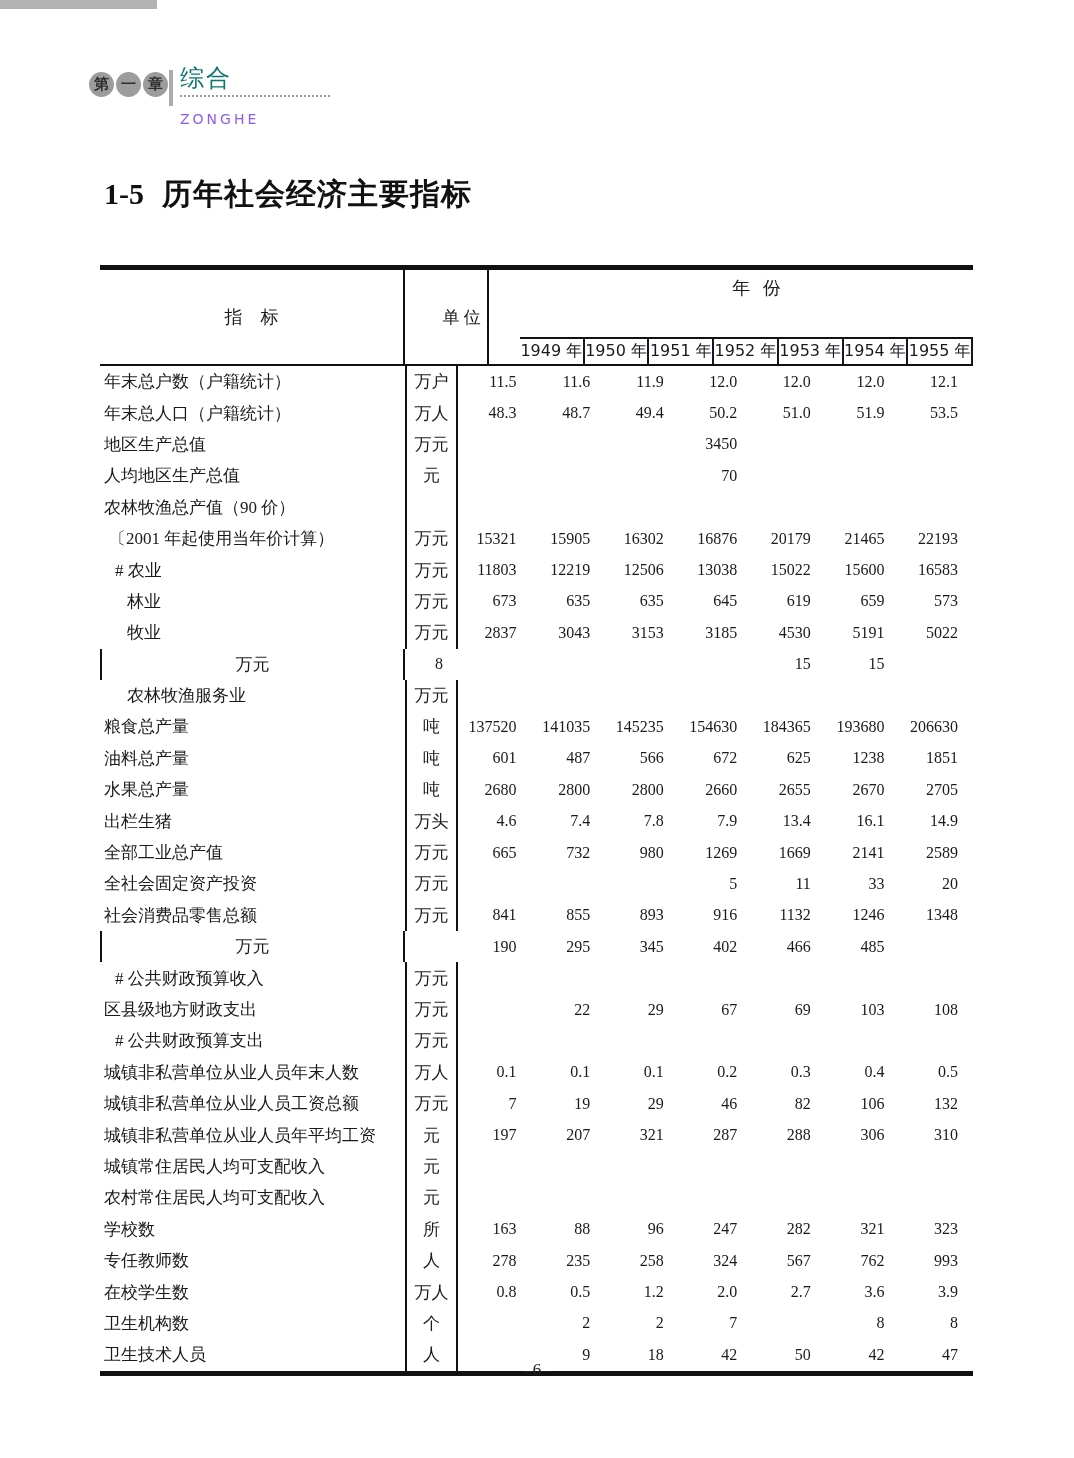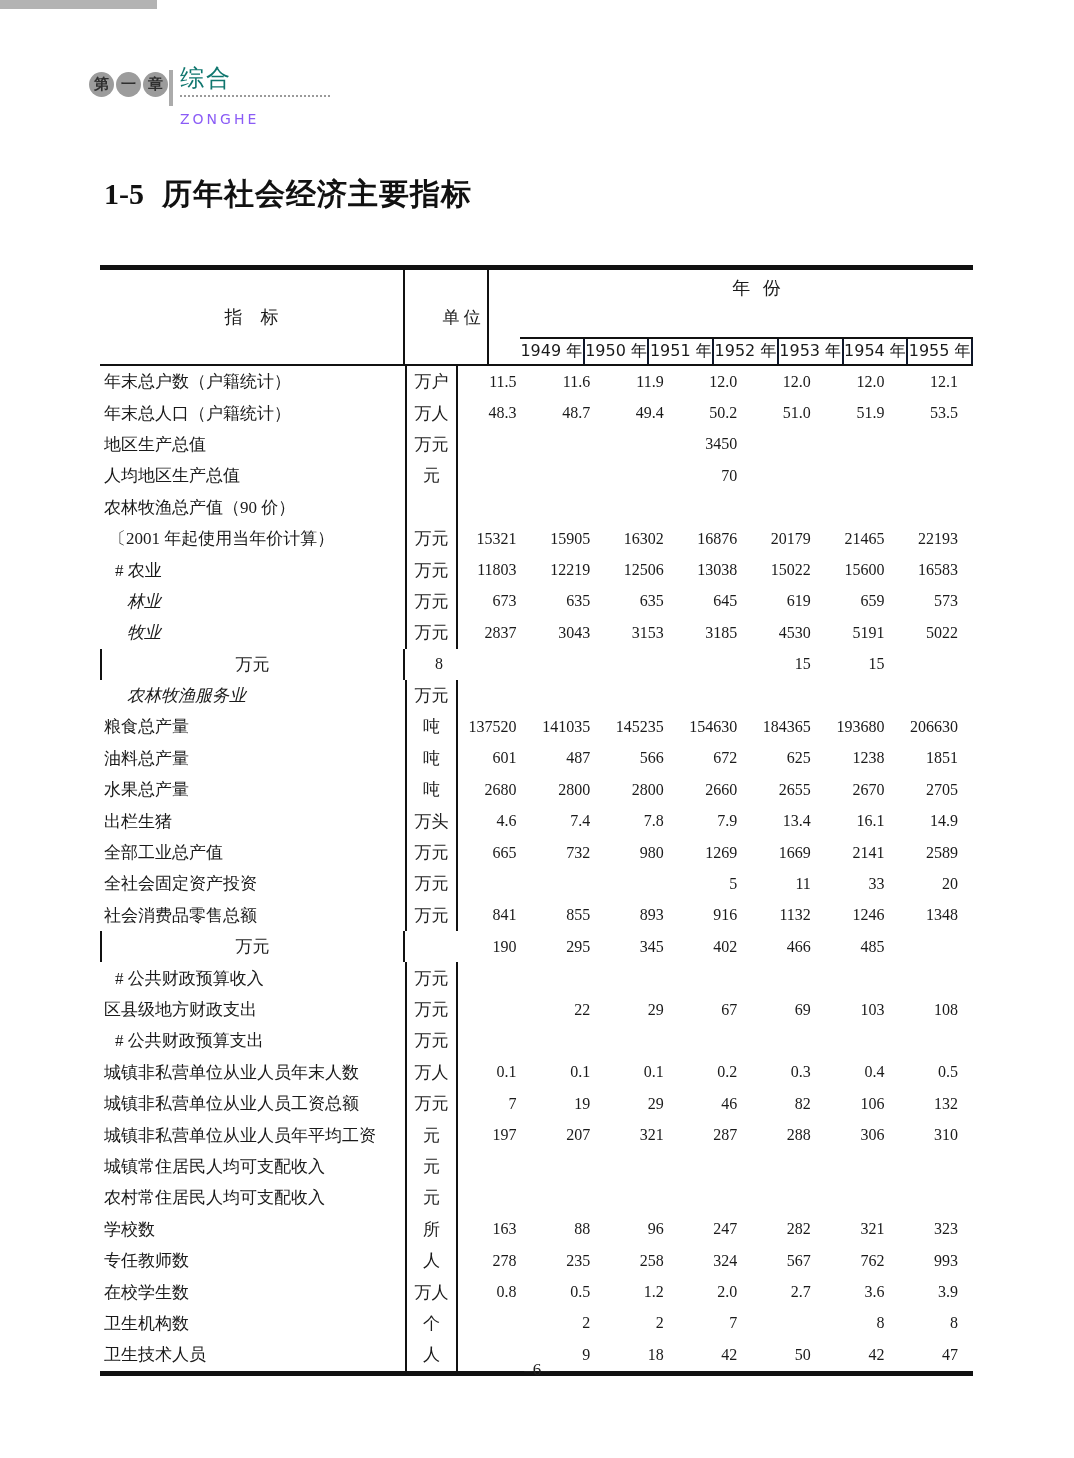--- a/index.html
+++ b/index.html
@@ -113,21 +113,21 @@
     align-self:stretch;
   }
   .c-val {
     display:flex; align-items:center; justify-content:flex-end;
     padding-right:15px; font-size:16px;
     font-family:"Liberation Serif","DejaVu Serif",serif;
   }
   .ind-0 { padding-left:4px; }
   .ind-1 { padding-left:9px; }
   .ind-2 { padding-left:15px; }
-  .ind-3 { padding-left:27px;font-style:italic; }
+  .ind-3 { padding-left:27px; }
 
   
   .page-footer {
     position:absolute; left:0; top:1360px; width:1074px;
     text-align:center; font-size:17px; color:#222;
   }
 </style>
 </head>
 <body>
 

